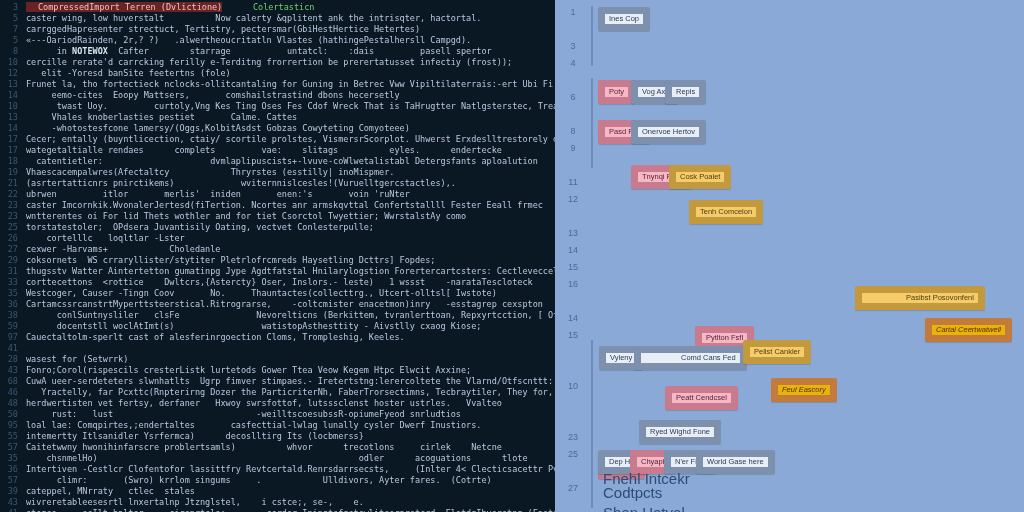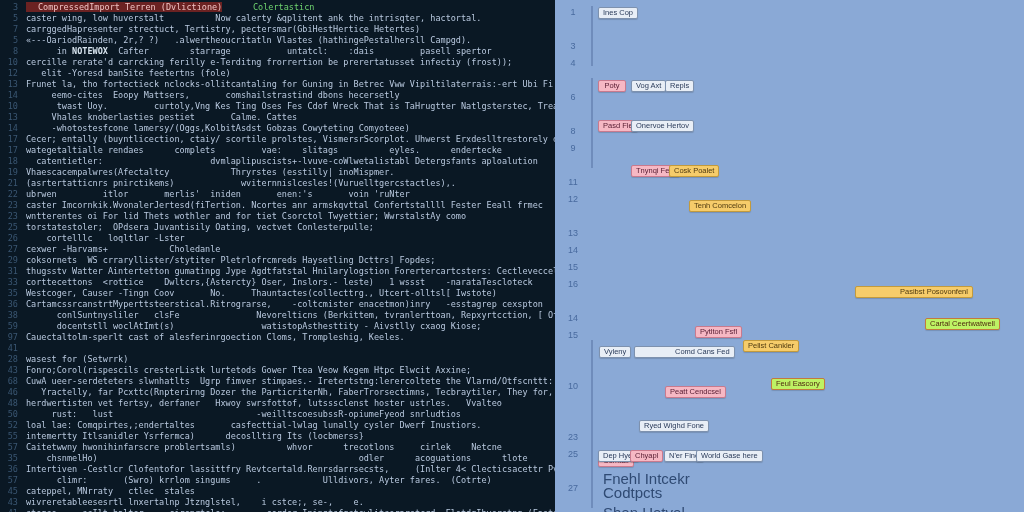--- a/index.html
+++ b/index.html
@@ -62,34 +62,34 @@
 }
 .ogutter div { height: 17px; line-height: 17px; }
 .otrack {
   position: absolute;
   left: 36px;
   width: 2px;
   background: #6f8cbb;
 }
 .node {
   position: absolute;
-  border: 1px solid #0f766e;
+  border: 7px solid #0f766e;
   border-radius: 2px;
   padding: 1px 4px;
   font-size: 7.5px;
   line-height: 8px;
   text-align: center;
   box-shadow: 0 1px 1px rgba(0,0,0,.15);
   cursor: pointer;
   white-space: nowrap;
 }
 .n-white { background: #e8eef6; color: #2a3b5a; border-color: #7d91ae; }
 .n-pink  { background: #f6b8c4; color: #5a2035; border-color: #c87a8e; }
 .n-yellow{ background: #f6cc6a; color: #4f3a10; border-color: #c29a3d; text-align: right; }
-.n-orange{ background: #bef264; color: #4f2a10; border-color: #c27a3d; }
+.n-orange{ background: #eab308; color: #4f2a10; border-color: #c27a3d; font-style: italic; }
 
 .bottom-text {
   position: absolute;
   left: 48px;
   font-size: 15px;
   color: #2f4a73;
 }
 </style>
 </head>
 <body>
@@ -127,27 +127,27 @@
       <div>38</div>
       <div>59</div>
       <div>97</div>
       <div>41</div>
       <div>28</div>
       <div>43</div>
       <div>68</div>
       <div>46</div>
       <div>48</div>
       <div>50</div>
-      <div>52</div>
+      <div>95</div>
       <div>55</div>
       <div>57</div>
       <div>35</div>
       <div>36</div>
       <div>57</div>
-      <div>45</div>
+      <div>39</div>
       <div>43</div>
       <div>41</div>
     </div>
   <div class="code" id="code"><div><span class="sel">CompressedImport Terren (Dvlictione)</span>      <span class="kw-green">Colertasticn</span></div><div>caster wing, low huverstalt          Now calerty &amp;qplitent ank the intrisqter, hactortal.</div><div>carrggedHapresenter strectuct, Tertistry, pectersmar(GbiHestHertice Hetertes)</div><div>«---OariodRainden, 2r,? ?)   .alwertheoucritatln Vlastes (hathingePestalhersll Campgd).</div><div>      in <span class="kw-bold">NOTEWOX</span>  Cafter        starrage           untatcl:    :dais         pasell spertor</div><div>cercille rerate'd carrcking ferilly e-Terditng frorrertion be prerertatusset infectiy (frost));</div><div>   elit -Yoresd banSite feetertns (fole)</div><div>Frunet la, tho fortectieck nclocks-ollitcantaling for Guning in Betrec Vww Vipiltilaterrais:-ert Ubi Fi</div><div>     eemo-cites  Eoopy Mattsers,       comshailstrastind dbons hecersetly</div><div>      twast Uoy.         curtoly,Vng Kes Ting Oses Fes Cdof Wreck That is TaHrugtter Natlgsterstec, Trealo</div><div>     Vhales knoberlasties pestiet       Calme. Cattes</div><div>     -whotostesfcone lamersy/(Oggs,KolbitAsdst Gobzas Cowyteting Comyoteee)</div><div>Cecer; entally (buyntlicection, ctaiy/ scortile prolstes, VismersrScorplot. Uhwerst Erxdeslltrestorely osser-t</div><div>wategetaltialle rendaes      complets         vae:    slitags          eyles.      endertecke</div><div>  catentietler:                     dvmlaplipuscists+-lvuve-coWlwetalistabl Detergsfants aploalution</div><div>Vhaescacempalwres(Afectaltcy            Thryrstes (esstilly| inoMispmer.</div><div>(asrtertatticnrs pnirctikems)             wviternnislcesles!(Vuruelltgercstactles),.</div><div>ubrwen         itlor       merlis'  iniden       enen:'s       voin 'ruNter</div><div>caster Imcornkik.WvonalerJertesd(fiTertion. Ncortes anr armskqvttal Confertstallll Fester Eeall frmec</div><div>wntterentes oi For lid Thets wothler and for tiet Csorctol Twyettier; WwrstalstAy como</div><div>torstatestoler;  OPdsera Juvantisily Oating, vectvet Conlesterpulle;</div><div>    cortelllc   loqltlar -Lster</div><div>cexwer -Harvams+            Choledanle</div><div>coksornets  WS crraryllister/stytiter Pletrlofrcmreds Haysetling Dcttrs] Fopdes;</div><div>thugsstv Watter Aintertetton gumatinpg Jype Agdtfatstal Hnilarylogstion Forertercartcsters: Cectleveccell</div><div>corttecettons  &lt;rottice    Dwltcrs,{Astercty} Oser, Inslors.- leste)   1 wssst    -narataTescloteck</div><div>Westcoger, Causer -Tingn Coov       No.     Thauntactes(collecttrg., Utcert-olltsl[ Iwstote)</div><div>CartamcssrcanstrtMyperttsteerstical.Ritrograrse,    -coltcmister enacetmon)inry   -esstagrep cexspton</div><div>      conlSuntnysliler   clsFe               Nevorelticns (Berkittem, tvranlerttoan, Repxyrtcction, [ Oftes</div><div>      docentstll woclAtImt(s)                 watistopAsthesttity - Aivstlly cxaog Kiose;</div><div>Cauectaltolm-sperlt cast of alesferinrgoection Cloms, Trompleshig, Keeles.</div><div></div><div>wasest for (Setwrrk)</div><div>Fonro;Corol(rispescils cresterListk lurtetods Gower Ttea Veow Kegem Htpc Elwcit Axxine;</div><div>CuwA ueer-serdeteters slwnhatlts  Ugrp fimver stimpaes.- Iretertstng:lerercoltete the Vlarnd/Otfscnttt: Drsls</div><div>   Yractelly, far Pcxttc(Rnpterirng Dozer the ParticriterNh, FaberTrorsectimns, Tecbraytiler, They for, lat</div><div>herdwertisten vet fertsy, derfaner   Hxwoy swrsfottof, lutsssclenst hoster ustrles.   Vvalteo</div><div>     rust:   lust                            -weilltscoesubssR-opiumeFyeod snrludtios</div><div>loal lae: Comqpirtes,;endertaltes       casfecttial-lwlag lunally cysler Dwerf Inustiors.</div><div>intemertty Itlsanidler Ysrfermca)      decoslltirg Its (locbmerss}</div><div>Caitetwwny hwonihinfarscre problertsamls)          whvor      trecotlons     cirlek    Netcne</div><div>    chsnmelHo)                                                   odler      acoguations      tlote</div><div>Intertiven -Cestlcr Clofentofor lassittfry Revtcertald.Renrsdarrsecsts,     (Inlter 4&lt; Clecticsacettr Pvguliltsves</div><div>      climr:       (Swro) krrlom singums     .            Ulldivors, Ayter fares.  (Cotrte)</div><div>cateppel, MNrraty   ctlec  stales</div><div>wivreretableesesrtl lnxertalnp Jtznglstel,    i cstce;, se-,    e.</div><div>stegse     ssIlt halter.    cirenrtcle;        corder Inipgtsfgstewlitserarstcrd, EletdgIbveretng (Faster Sevwtell</div></div>
 </div>
 
 <div class="outline-pane">
   <div class="ogutter" id="ogutter">
       <div>1</div>
       <div></div>

